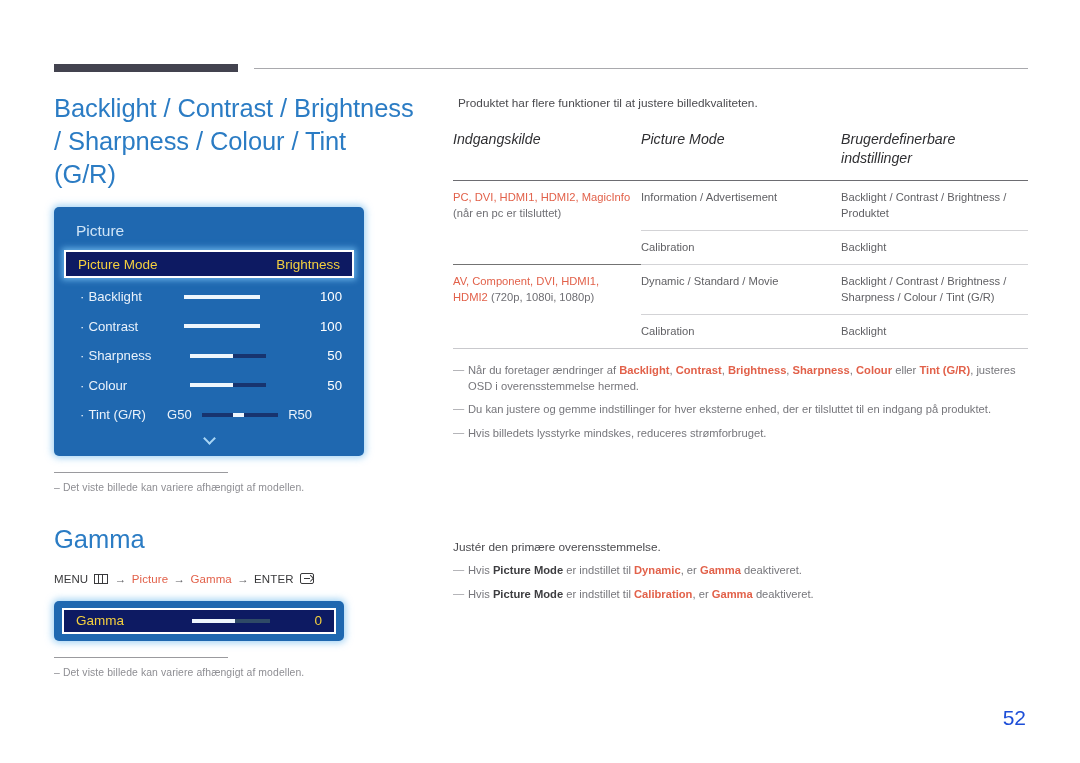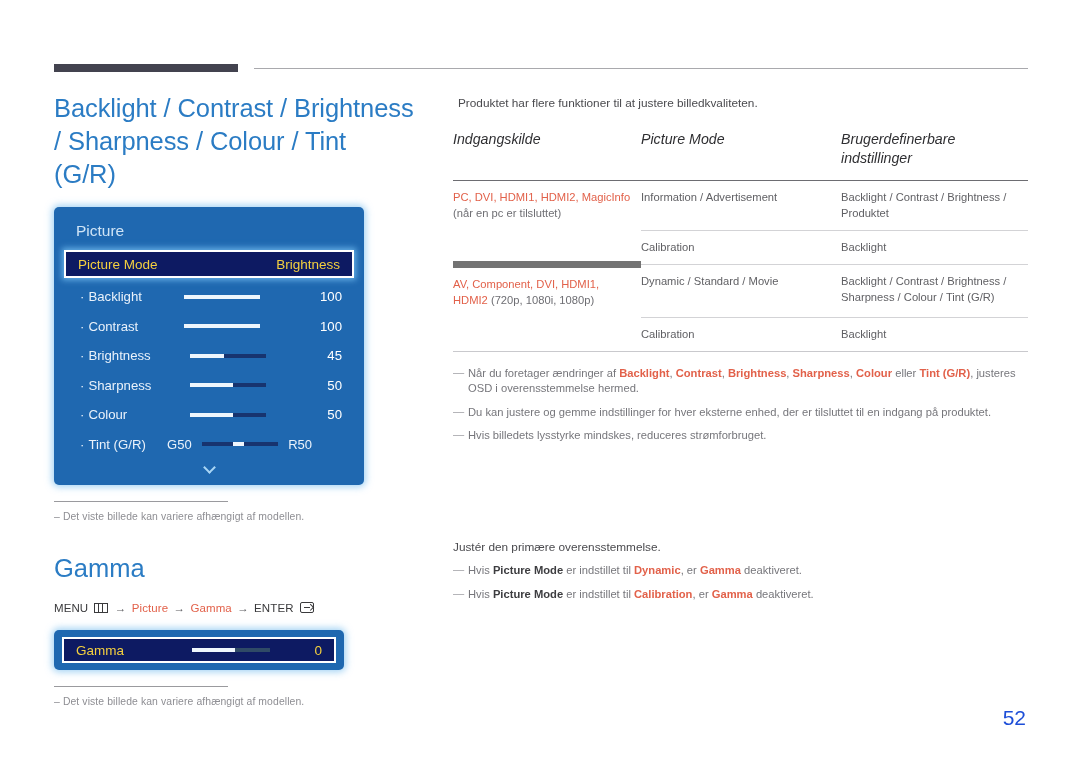--- a/index.html
+++ b/index.html
@@ -293,21 +293,21 @@
     line-height: 16px;
     color: #5f5f63;
   }
   table.spec tbody tr.sub td.c1 { border-top: none; }
   table.spec tbody td.c2, table.spec tbody td.c3 {
     border-top: 1px solid #d3d3d6;
   }
   table.spec tbody tr.first td.c2,
   table.spec tbody tr.first td.c3,
   table.spec tbody tr.first td.c1 { border-top: none; }
-  table.spec tbody tr.newgroup td.c1 { border-top: 7px solid #737373; }
+  table.spec tbody tr.newgroup td.c1 { border-top: 1px solid #737373; }
   table.spec tbody tr.lastrow td { border-bottom: none; }
   table.spec { border-bottom: 1px solid #c9c9cd; }
   .ac { color: #e2614a; }
   .gr { color: #6e6e73; }
   .col-w1 { width: 188px; }
   .col-w2 { width: 200px; }
   .col-w3 { width: 187px; }
 
   
   .notes { margin-top: 14px; }
@@ -382,29 +382,20 @@
     <div class="osd-row">
       <span class="lbl"><span class="dot">·</span><span>Contrast</span></span>
       <span class="endlbl"></span>
       <span class="slider">
           <span class="fill" style="width:100%"></span>
         </span>
       <span class="endlbl"></span>
       <span class="num">100</span>
     </div>
 
-    <div class="osd-row">
-      <span class="lbl"><span class="dot">·</span><span>Brightness</span></span>
-      <span class="endlbl"></span>
-      <span class="slider">
-          <span class="fill" style="width:45%"></span>
-        </span>
-      <span class="endlbl"></span>
-      <span class="num">45</span>
-    </div>
 
     <div class="osd-row">
       <span class="lbl"><span class="dot">·</span><span>Sharpness</span></span>
       <span class="endlbl"></span>
       <span class="slider">
           <span class="fill" style="width:57%"></span>
         </span>
       <span class="endlbl"></span>
       <span class="num">50</span>
     </div>

